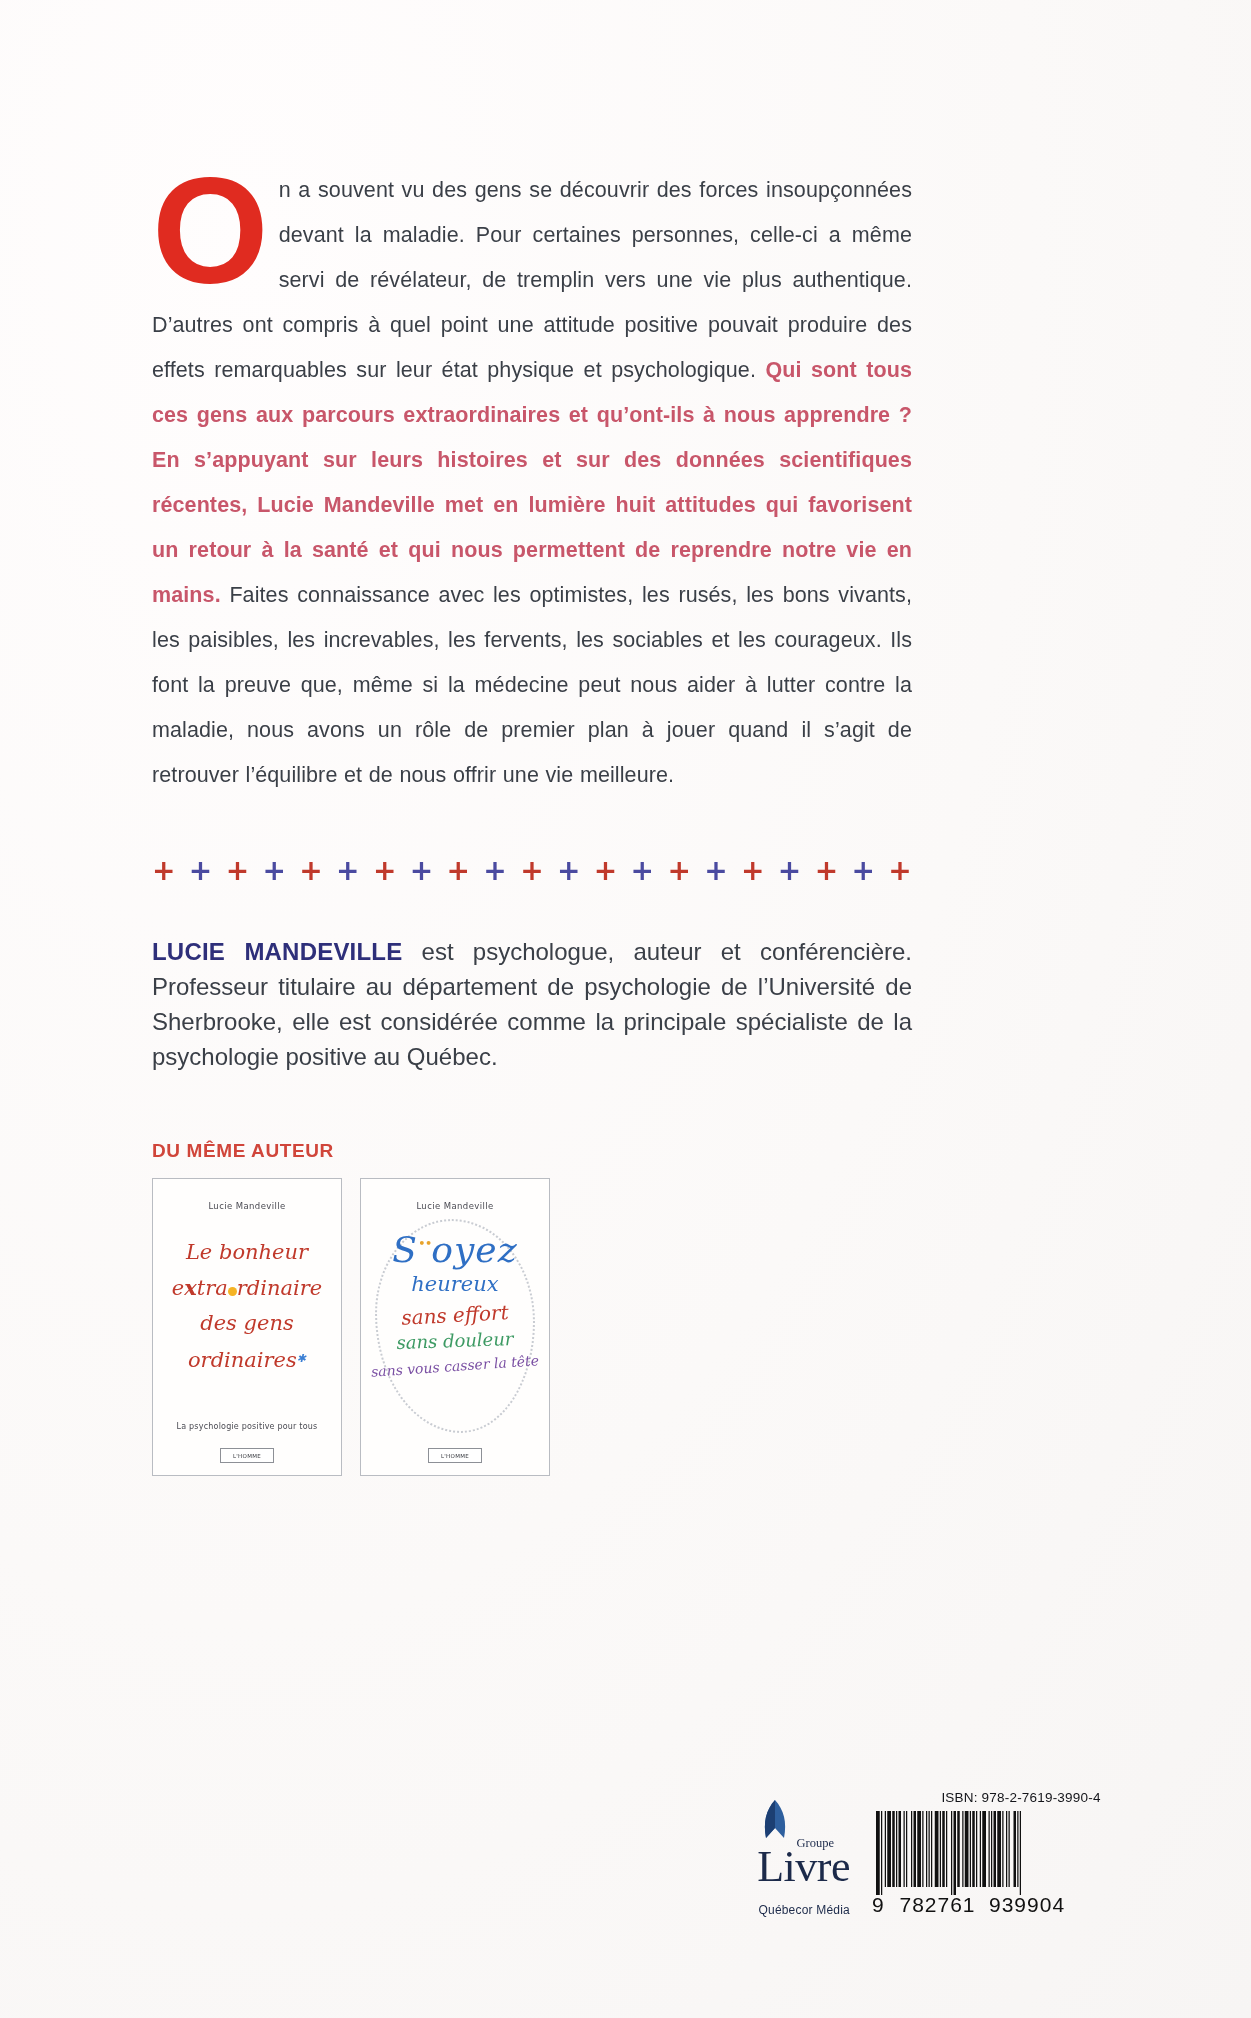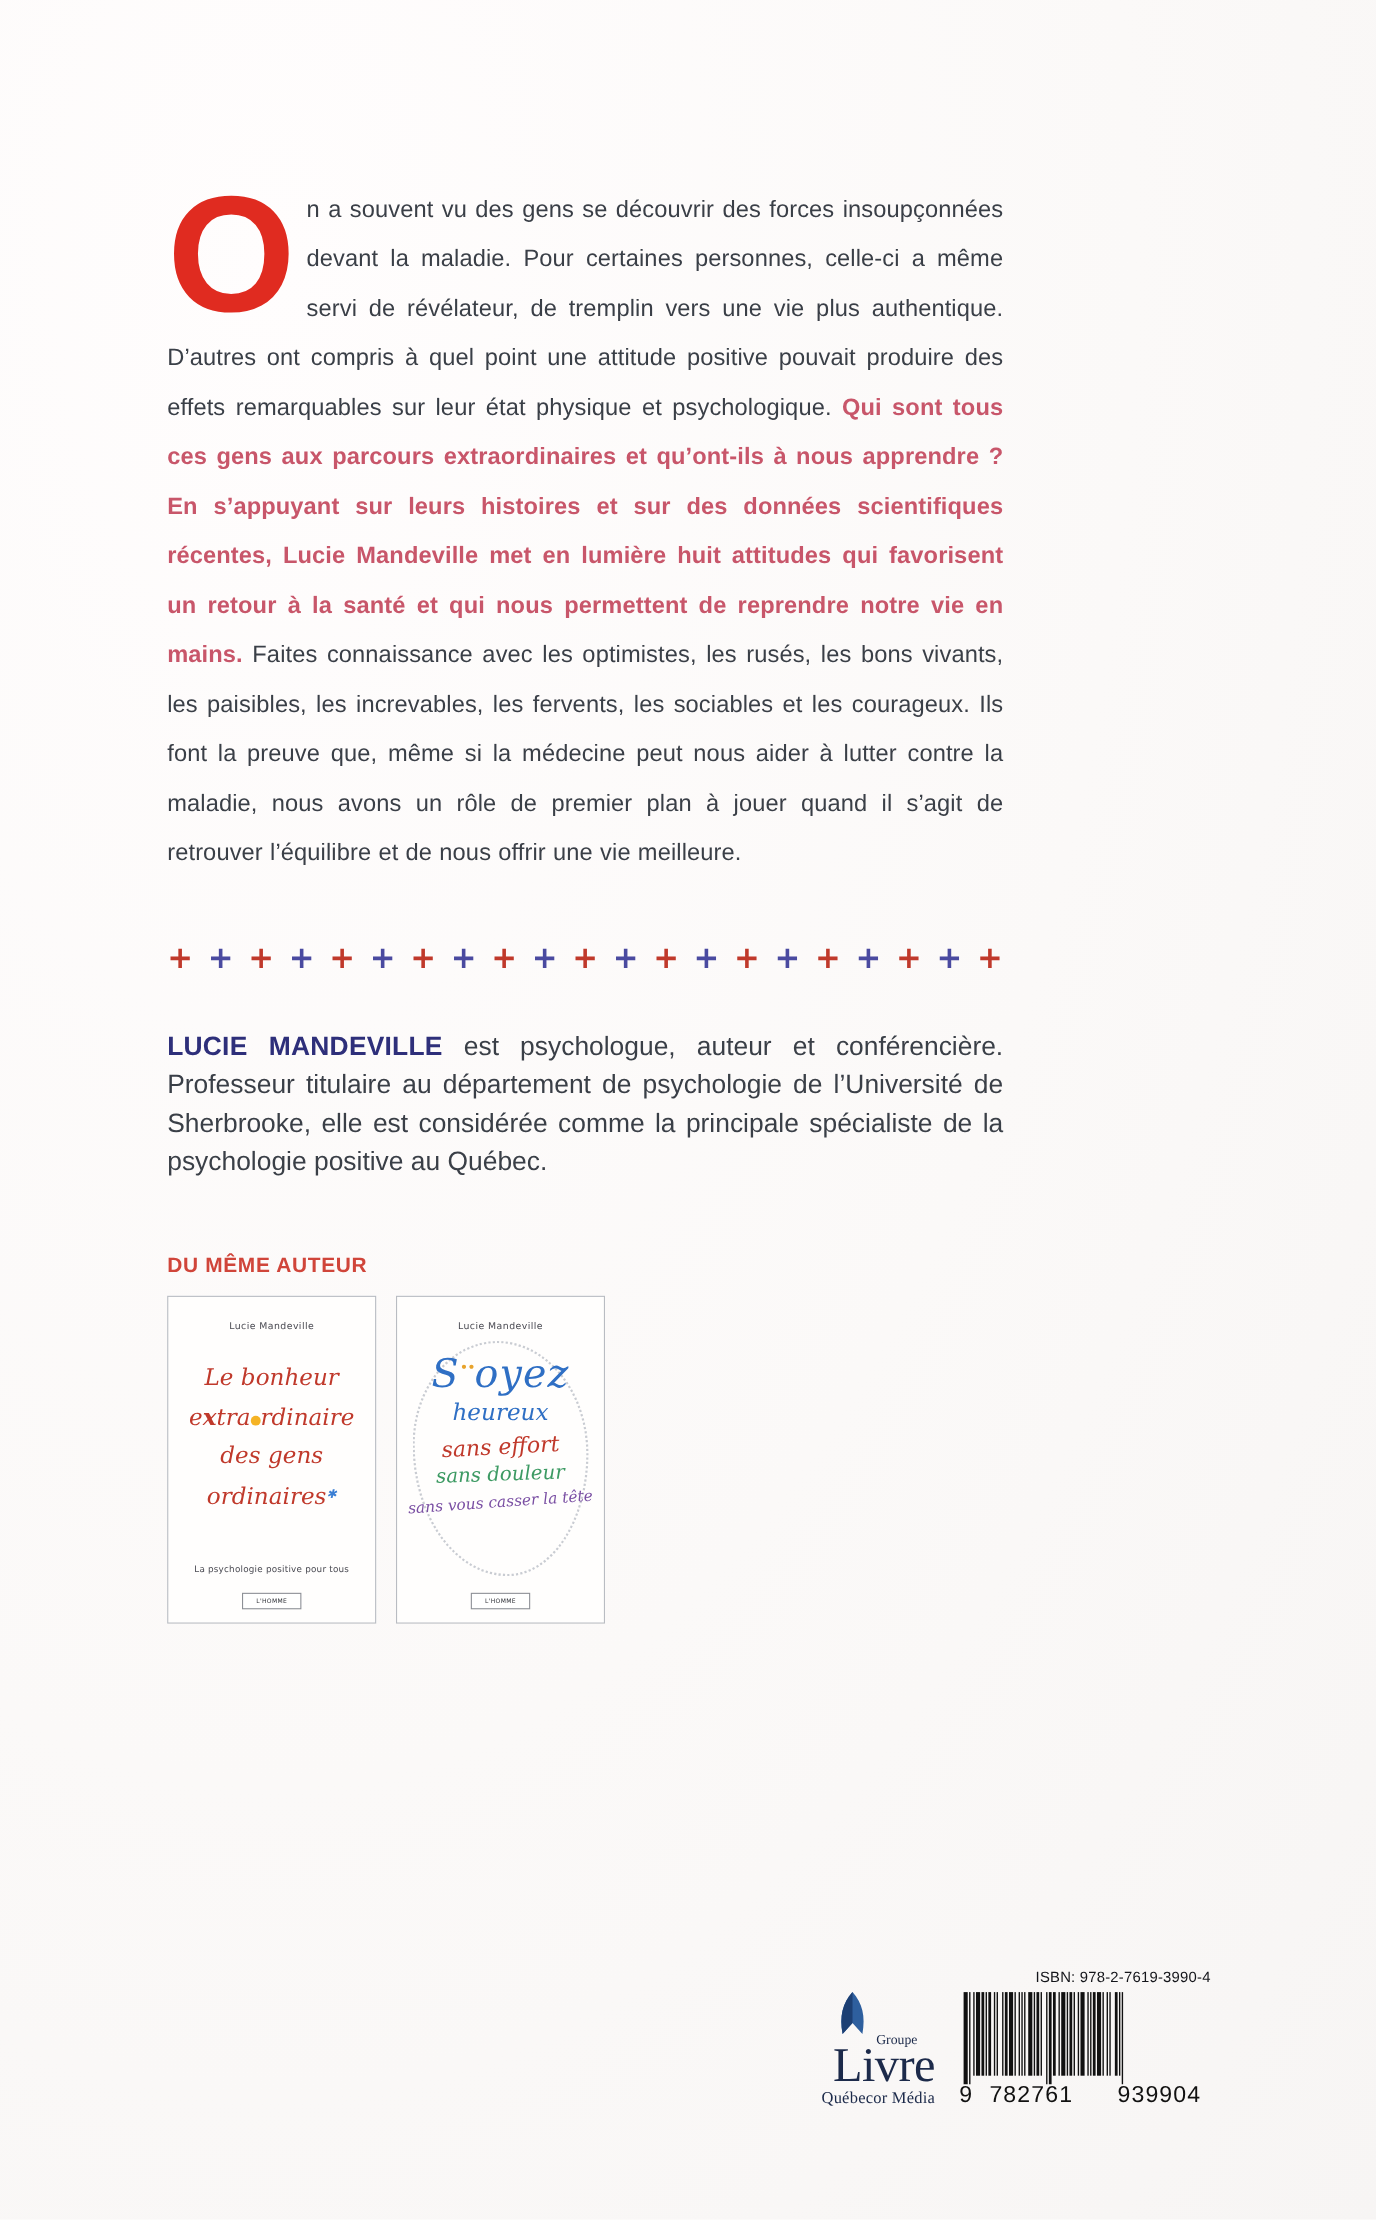--- a/index.html
+++ b/index.html
@@ -259,25 +259,25 @@
   }
   .logo-groupe {
     position: absolute;
     right: 16px;
     top: 42px;
     font-size: 12.5px;
     color: #1c2a4a;
     font-family: "Liberation Serif", serif;
   }
   .logo-qm {
-    font-size: 15px;
+    font-size: 12px;
     color: #1c2a4a;
     letter-spacing: 0.2px;
-    margin-top: 1px;
-    font-family: Liberation Serif, serif;
+    margin-top: 15px;
+    font-family: Liberation Sans, sans-serif;
   }
   .isbn-block { flex: 1; }
   .isbn-text {
     font-size: 13.5px;
     color: #14151a;
     letter-spacing: 0.2px;
     margin-bottom: 6px;
     text-align: center;
   }
   .barcode {
@@ -417,17 +417,17 @@
           <rect x="130.25" y="0" width="1.25" height="76" fill="#111111"></rect>
           <rect x="134.00" y="0" width="1.25" height="76" fill="#111111"></rect>
           <rect x="136.50" y="0" width="1.25" height="76" fill="#111111"></rect>
           <rect x="141.50" y="0" width="2.50" height="76" fill="#111111"></rect>
           <rect x="145.25" y="0" width="1.25" height="76" fill="#111111"></rect>
           <rect x="147.75" y="0" width="1.25" height="84" fill="#111111"></rect>
         </svg>
       <div style="display:flex;align-items:center;width:220px;">
         <span class="barcode-digits" style="width:14px">9</span>
         <span class="barcode-digits" style="flex:1;text-align:center">782761</span>
-        <span class="barcode-digits" style="flex:1;text-align:right">939904</span>
+        <span class="barcode-digits" style="flex:1;text-align:left">939904</span>
       </div>
     </div>
   </div>
 </div>
 
 </body></html>

